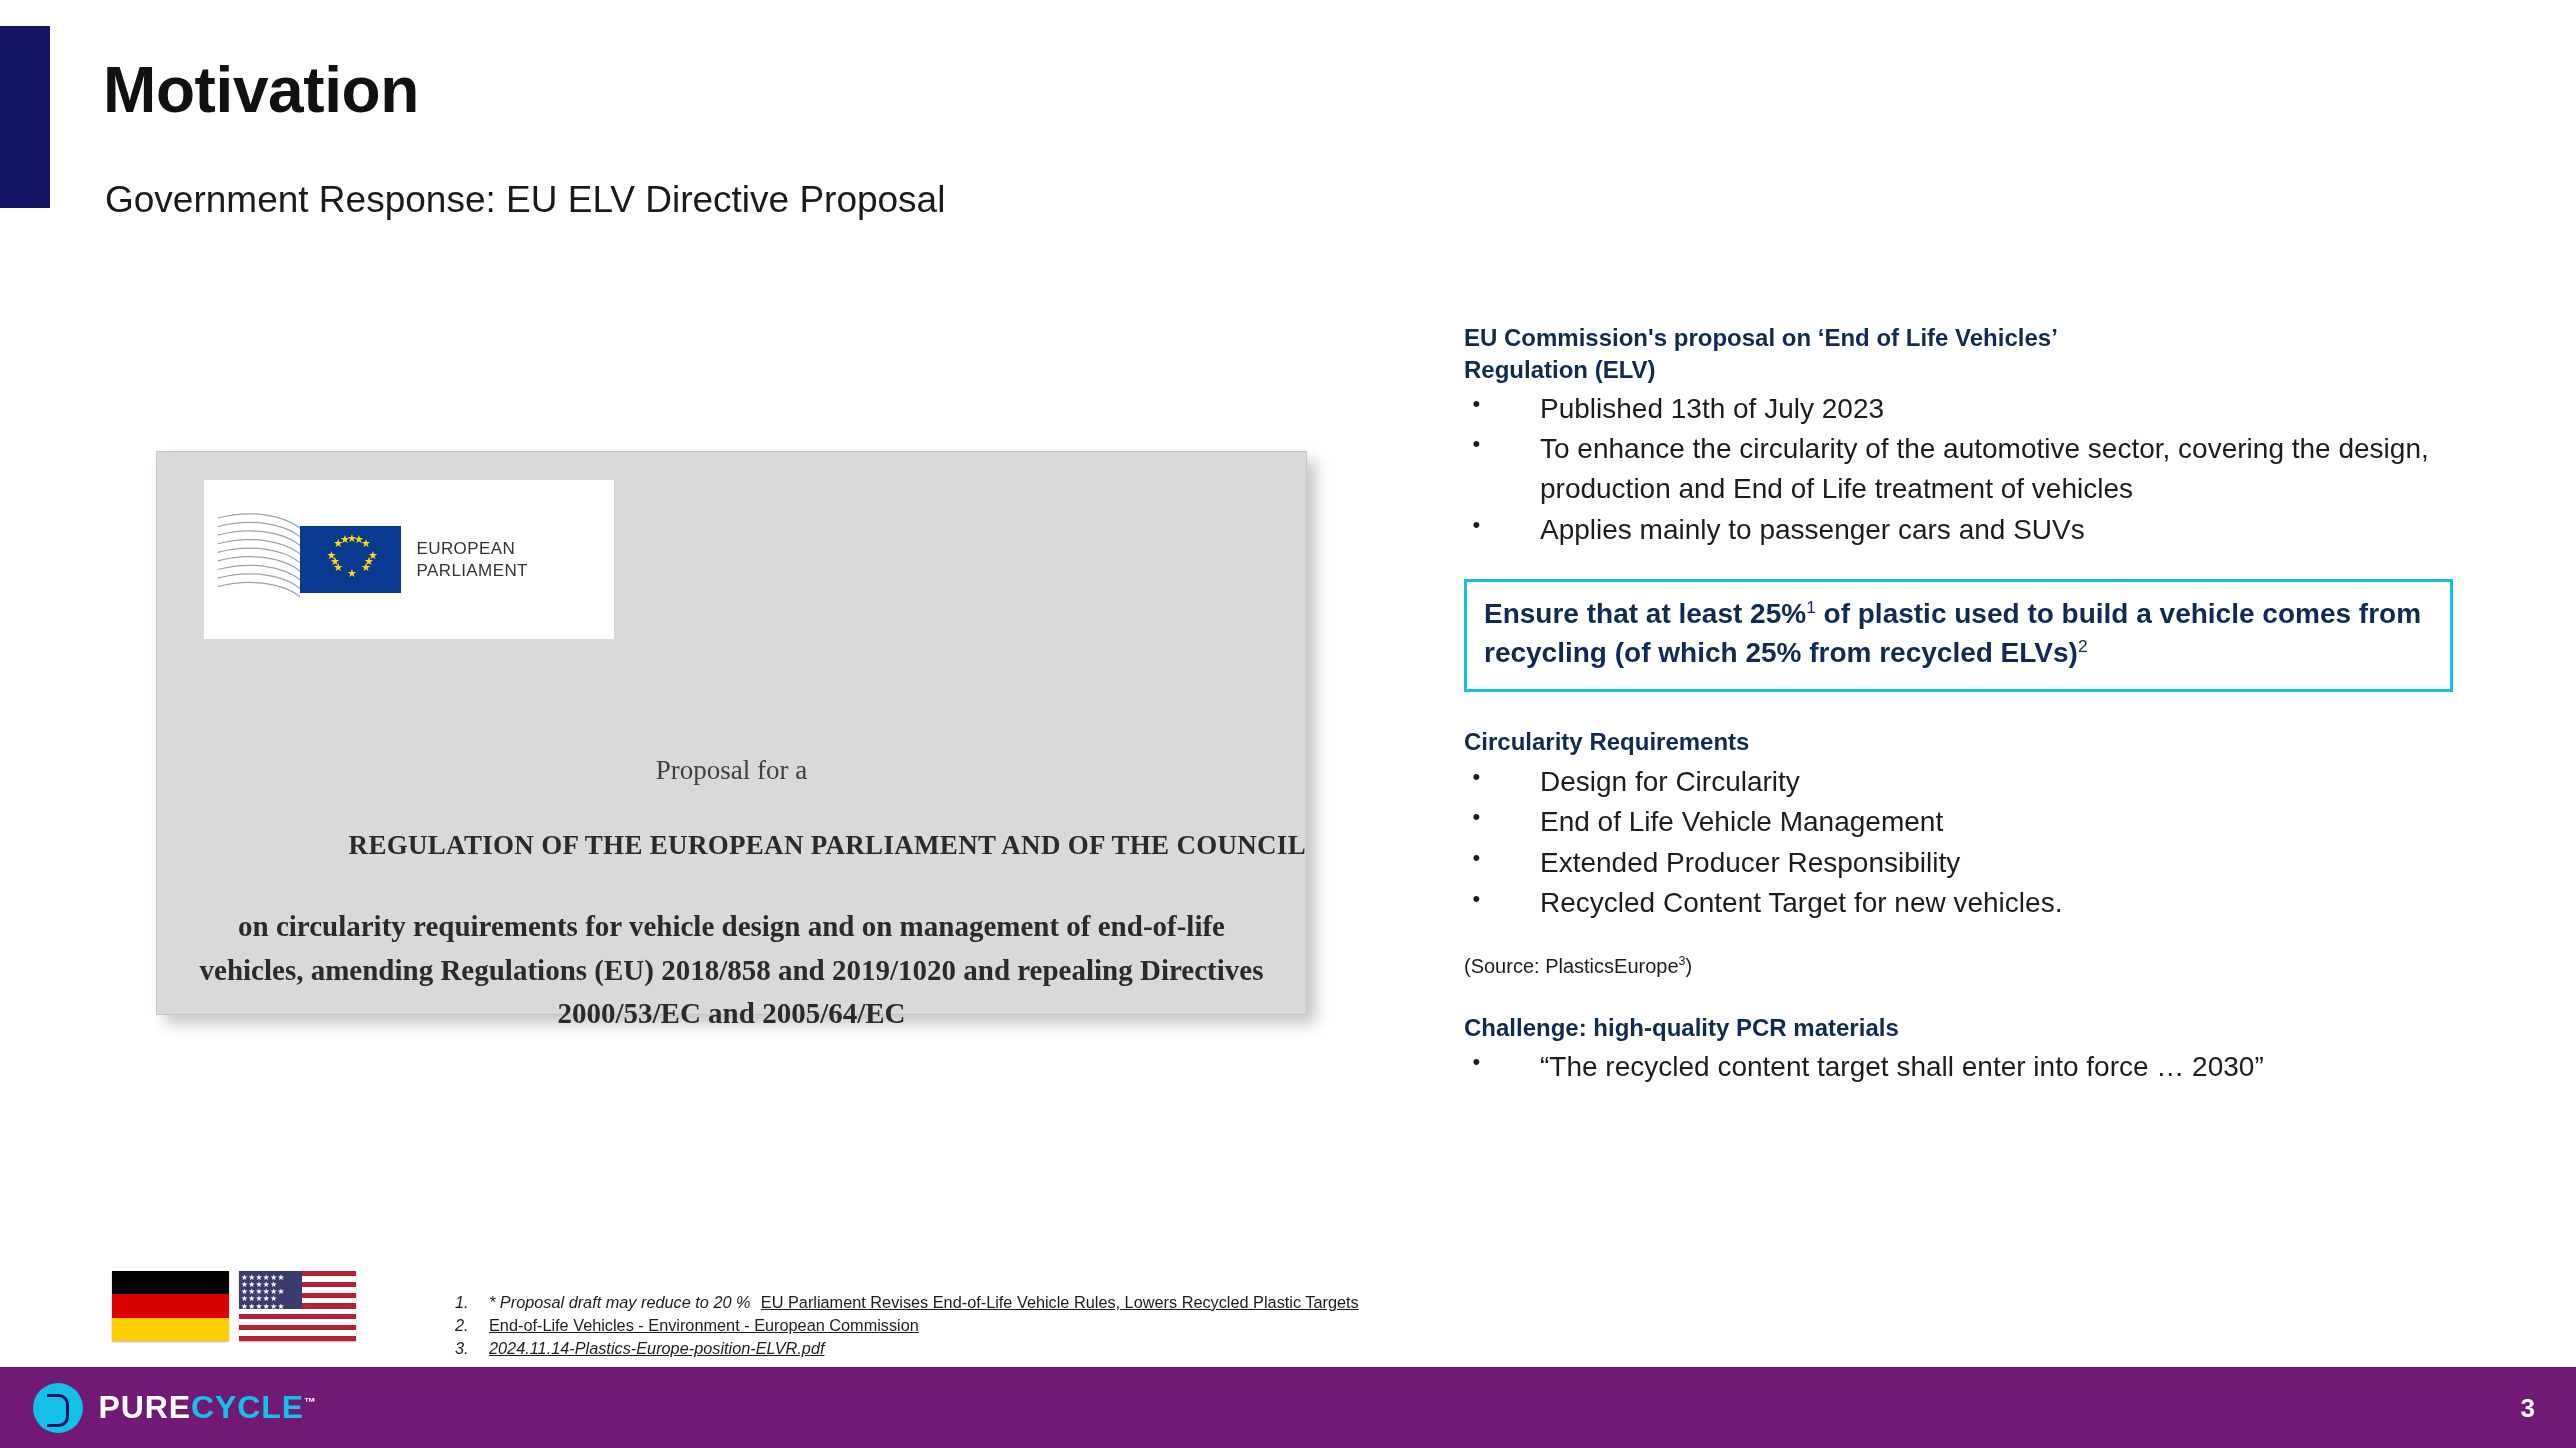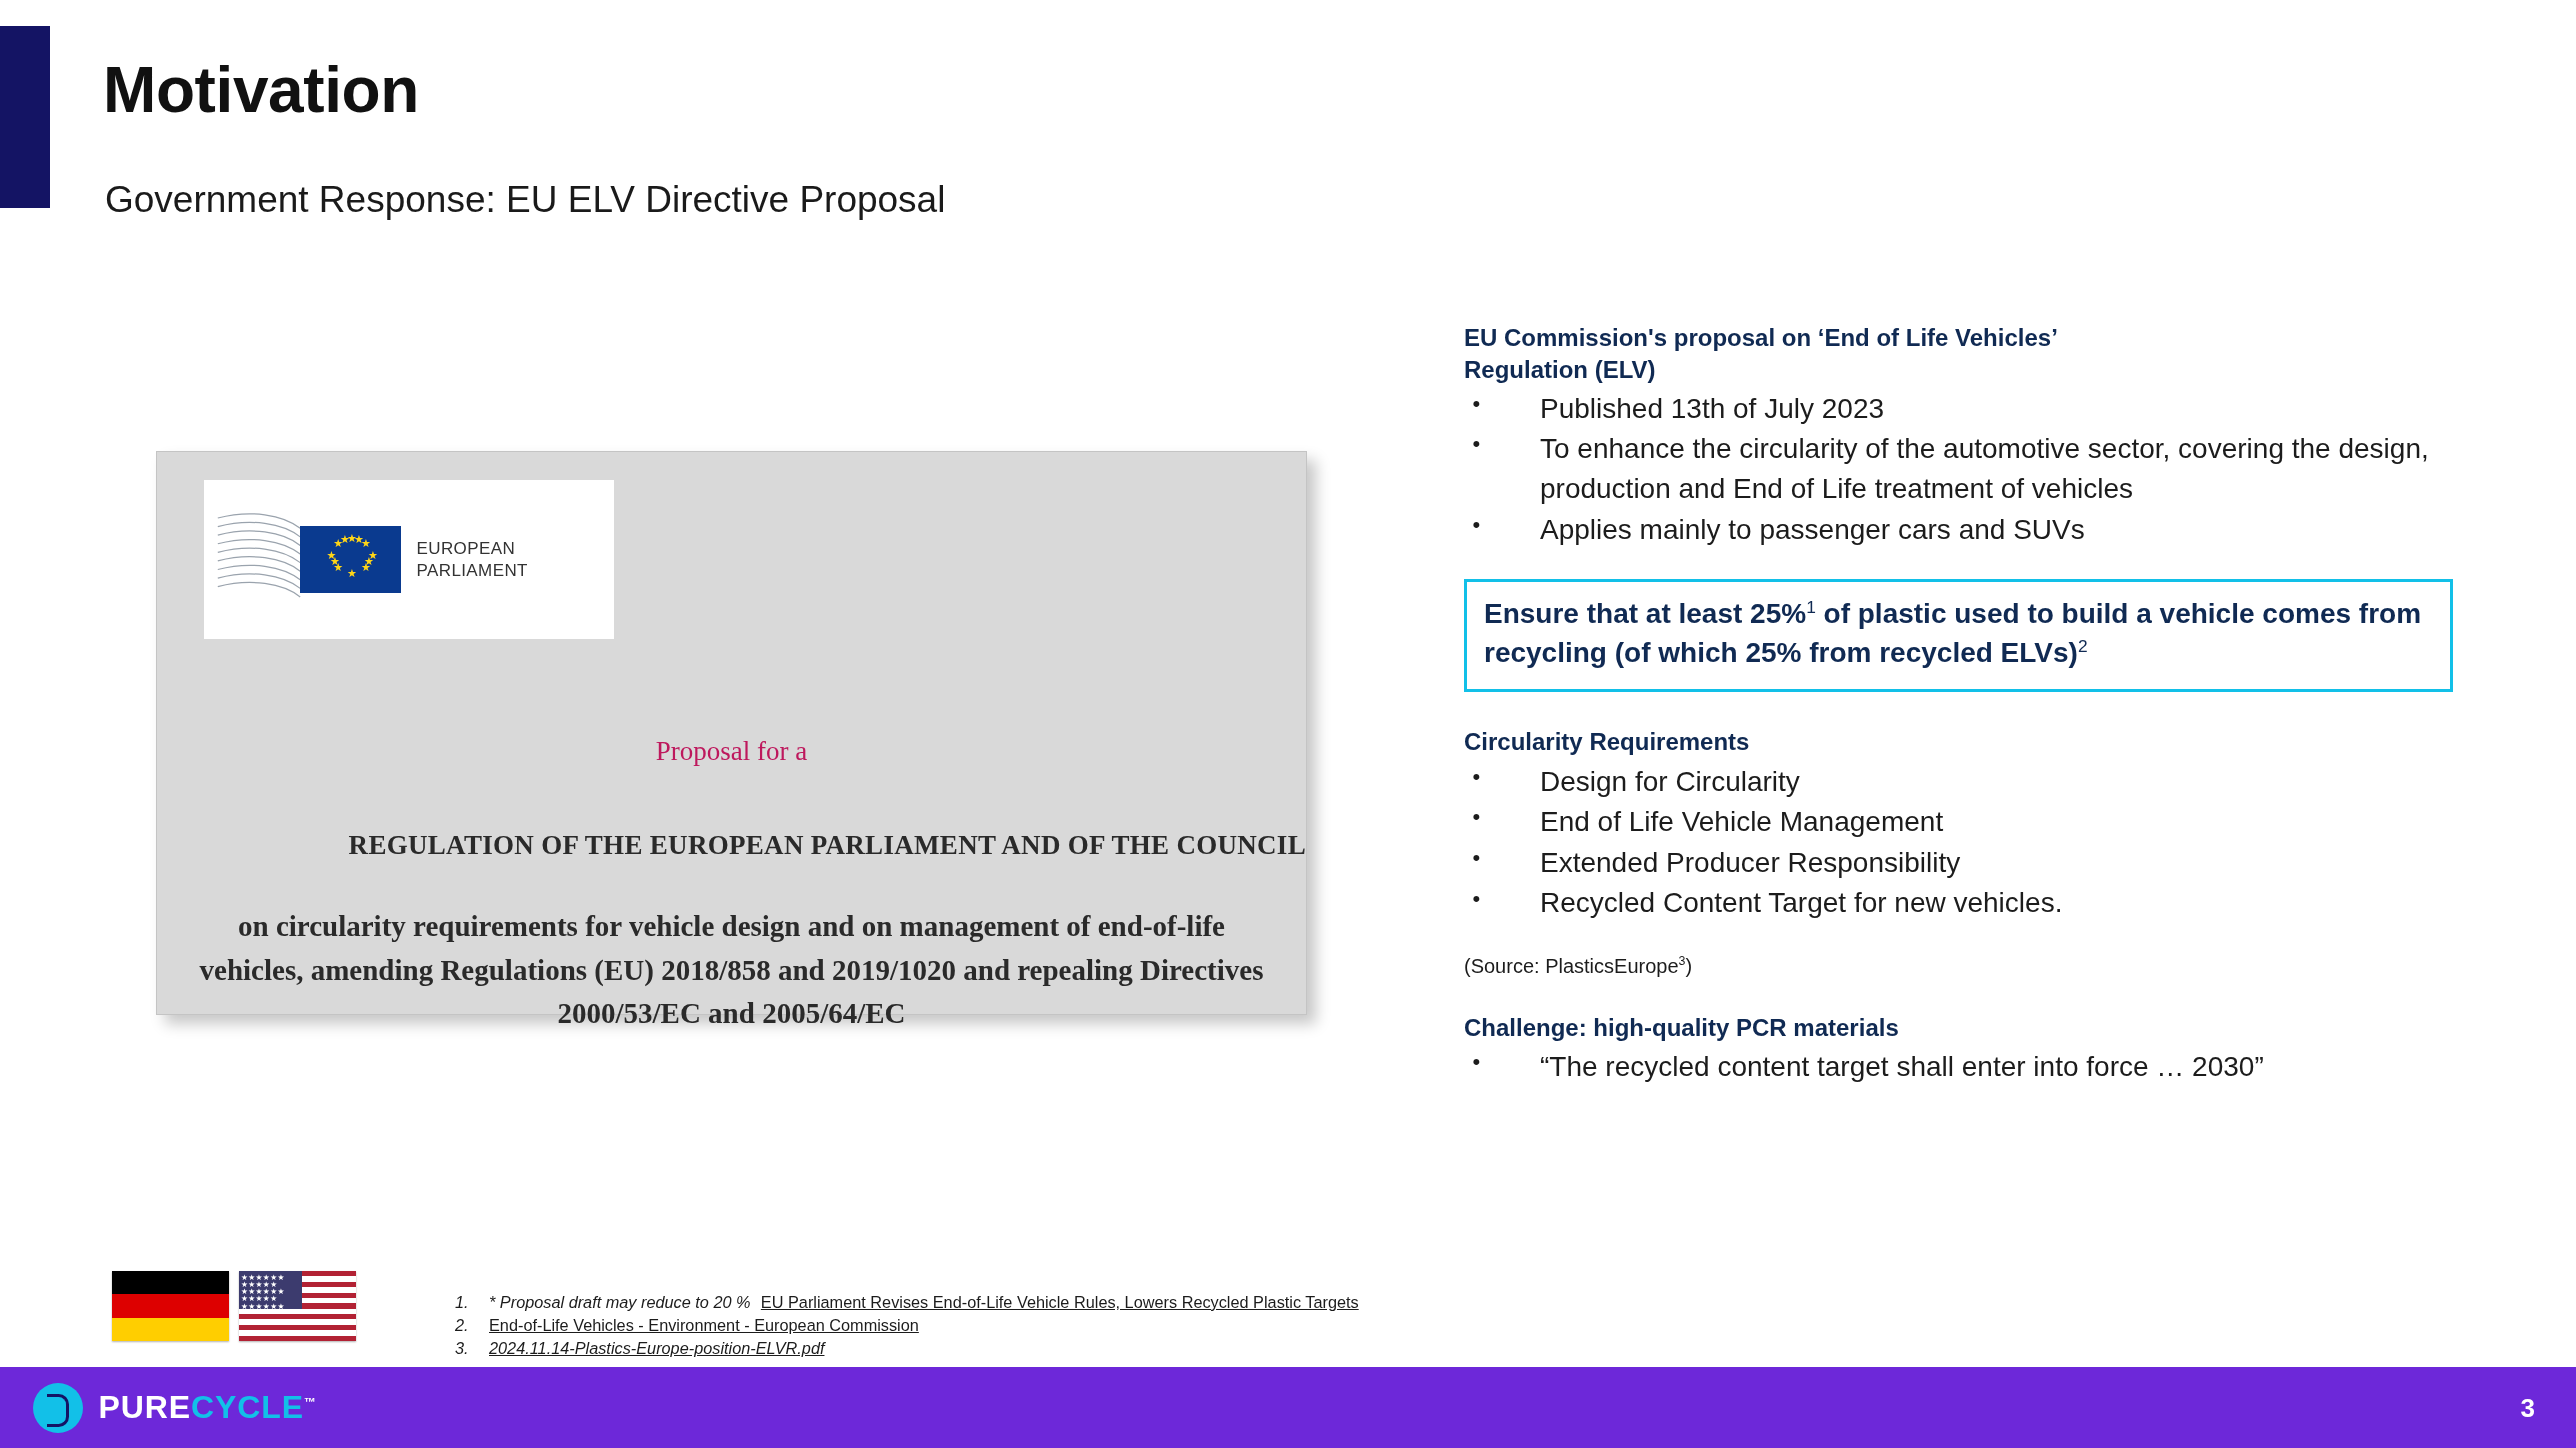--- a/index.html
+++ b/index.html
@@ -109,25 +109,25 @@
     left: 601px;
     top: 33px;
     font-family: "Liberation Serif", serif;
     font-size: 27.5px;
     line-height: 1.55;
     color: #3a3a3a;
   }
   .doc-proposal {
     position: absolute;
     width: 100%;
-    top: 284px;
+    top: 303px;
     text-align: center;
     font-family: "Liberation Serif", serif;
     font-size: 27px;
-    color: #be185d;
+    color: #404040;
   }
   .doc-reg {
     position: absolute;
     width: 100%;
     top: 378px;
     text-align: right;
     font-family: "Liberation Serif", serif;
     font-size: 27px;
     font-weight: bold;
     color: #2a2a2a;
@@ -259,21 +259,21 @@
     color: #1c1c1c;
   }
 
   
   .footer-bar {
     position: absolute;
     left: 0;
     bottom: 0;
     width: 2576px;
     height: 82px;
-    background: #6d28d9;
+    background: #701a75;
   }
   .logo-wrap {
     position: absolute;
     left: 33px;
     top: 15.5px;
     display: flex;
     align-items: center;
   }
   .logo-circle {
     width: 50px;

